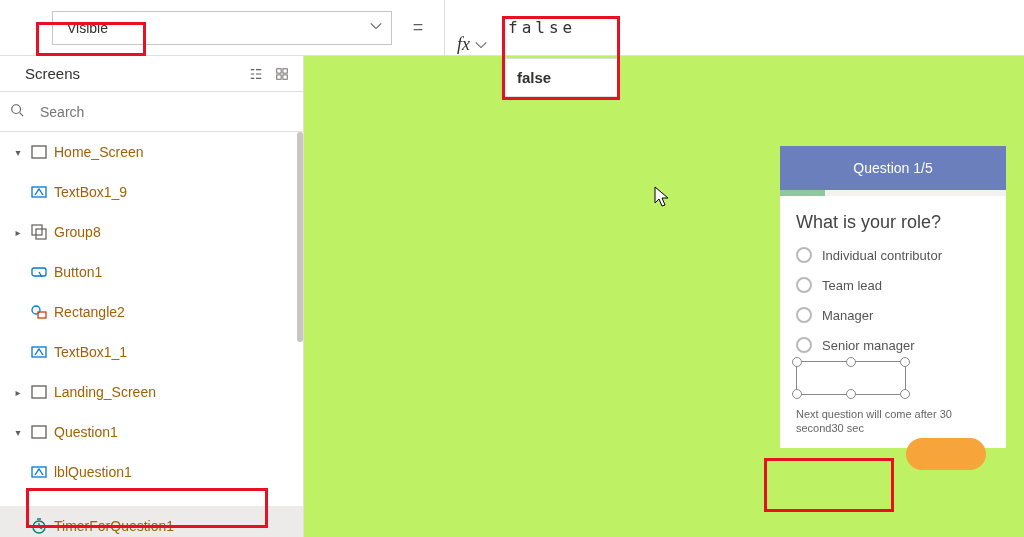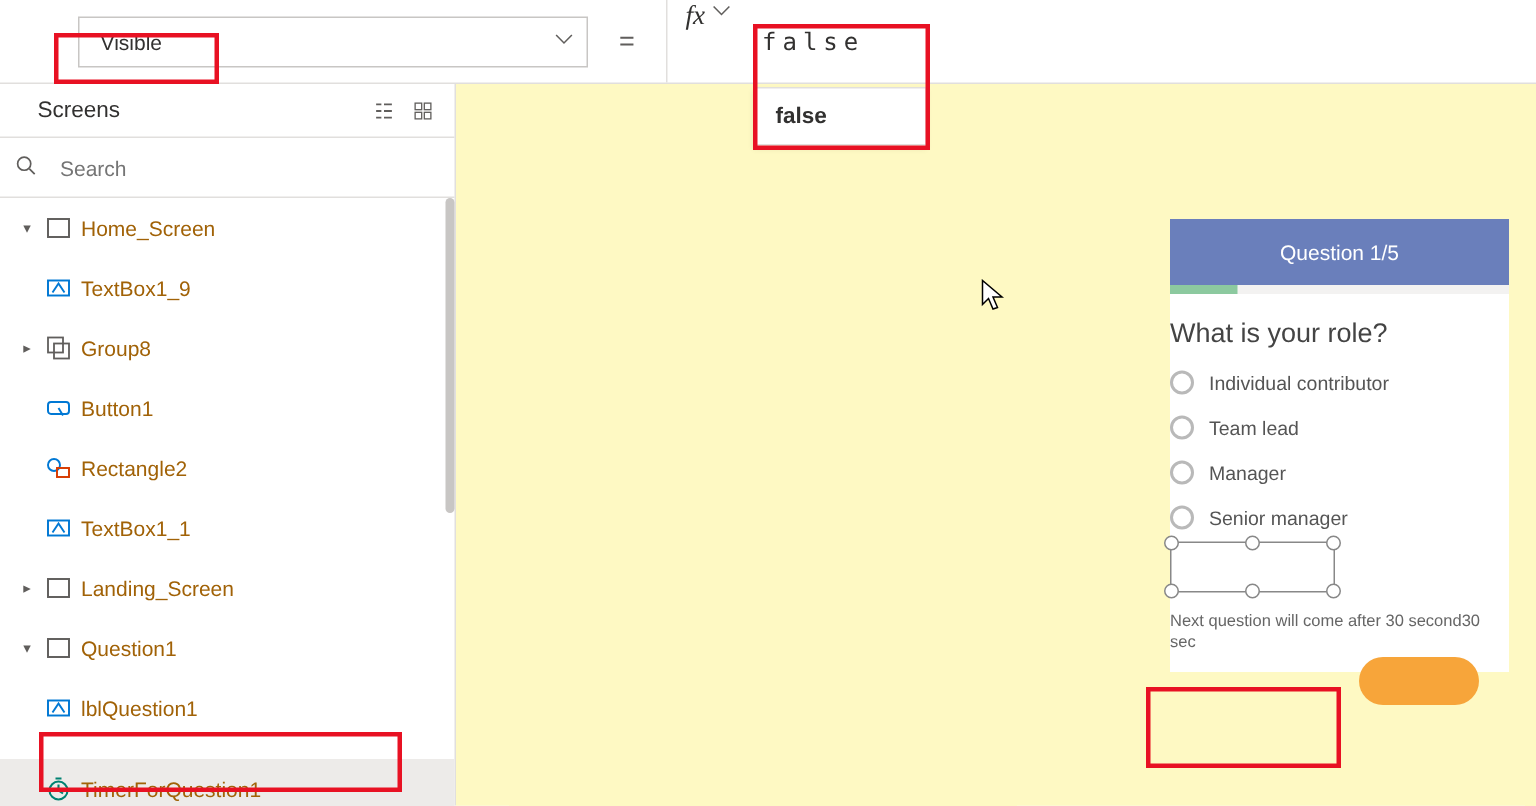--- a/index.html
+++ b/index.html
@@ -4,21 +4,21 @@
 <style>
   * { box-sizing: border-box; margin: 0; padding: 0; font-family: "Segoe UI", sans-serif; }
   body { width: 1024px; height: 537px; background: #faf9f8; overflow: hidden; color: #323130; font-size: 14px; }
 
   
   .top { display: flex; align-items: center; height: 56px; border-bottom: 1px solid #e1dfdd; background: #fff; padding-left: 24px; }
   .prop-select { position: relative; margin-left: 28px; width: 340px; height: 34px; border: 1px solid #c8c6c4; display: flex; align-items: center; padding: 0 8px 0 14px; background: #fff; }
   .prop-select .chev { position: absolute; right: 8px; }
   .hl-prop { position: absolute; left: 36px; top: 22px; width: 110px; height: 34px; border: 3px solid #e81123; pointer-events: none; }
   .eq { width: 52px; text-align: center; font-size: 18px; color: #605e5c; }
-  .fx-wrap { display: flex; align-items: flex-start; gap: 4px; border-left: 1px solid #e1dfdd; height: 100%; padding: 0 12px; }
+  .fx-wrap { display: flex; align-items: flex-end; gap: 4px; border-left: 1px solid #e1dfdd; height: 100%; padding: 0 12px; }
   .fx { font-style: italic; font-family: "Times New Roman", serif; font-size: 18px; color: #323130; }
   .formula-input { font-family: Consolas, monospace; font-size: 16px; letter-spacing: 4px; padding-left: 8px; flex: 1; }
   .hl-formula { position: absolute; left: 502px; top: 16px; width: 118px; height: 84px; border: 3px solid #e81123; pointer-events: none; z-index: 5; }
 
   
   .suggest { position: absolute; left: 502px; top: 58px; background: #fff; border: 1px solid #e1dfdd; padding: 10px 14px; font-size: 15px; font-weight: 700; color: #323130; z-index: 4; width: 116px; box-shadow: 0 2px 4px rgba(0,0,0,.08); }
 
   
   .panel { position: absolute; left: 0; top: 56px; width: 304px; bottom: 0; background: #fff; border-right: 1px solid #e1dfdd; display: flex; flex-direction: column; }
   .panel-head { display: flex; align-items: center; height: 36px; padding: 0 10px 0 25px; border-bottom: 1px solid #e1dfdd; }
@@ -32,29 +32,29 @@
   .node { display: flex; align-items: center; height: 40px; padding-left: 12px; gap: 6px; cursor: default; }
   .node.child { }
   .node.sel { background: #edebe9; margin-top: 14px; }
   .caret { width: 12px; display: inline-flex; justify-content: center; font-size: 10px; color: #605e5c; }
   .ico { width: 18px; height: 18px; display: inline-flex; align-items: center; justify-content: center; }
   .ico svg { width: 18px; height: 18px; }
   .label { font-size: 14px; color: #a16207; }
   .hl-timer { position: absolute; left: 26px; top: 488px; width: 242px; height: 40px; border: 3px solid #e81123; pointer-events: none; z-index: 3; }
 
   
-  .canvas { position: absolute; left: 304px; right: 0; top: 56px; bottom: 0; background: #fef9c3; }
+  .canvas { position: absolute; left: 304px; right: 0; top: 56px; bottom: 0; background: #bef264; }
   .cursor { position: absolute; left: 350px; top: 130px; }
 
   
   .preview { position: absolute; right: 18px; top: 90px; width: 226px; background: #fff; }
   .prev-head { background: #6a7fbb; color: #fff; text-align: center; height: 44px; line-height: 44px; font-size: 14px; }
   .prev-bar { height: 6px; background: #f3f2f1; }
   .prev-bar .fill { width: 20%; height: 100%; background: #8cc99f; }
-  .prev-body { padding: 16px 0 12px; }
+  .prev-body { padding: 16px 16px 12px; }
   .prev-q { font-size: 18px; color: #444; margin-bottom: 14px; }
   .opt { display: flex; align-items: center; gap: 10px; margin-bottom: 14px; font-size: 13px; color: #555; }
   .radio { width: 16px; height: 16px; border-radius: 50%; border: 2px solid #b9b9b9; }
   .sel-box { position: relative; width: 110px; height: 34px; border: 1px solid #888; margin-top: -6px; margin-bottom: 12px; }
   .sel-box .h { position: absolute; width: 10px; height: 10px; border: 1px solid #888; border-radius: 50%; background: #fff; }
   .h.tl { left: -5px; top: -5px; } .h.tr { right: -5px; top: -5px; }
   .h.bl { left: -5px; bottom: -5px; } .h.br { right: -5px; bottom: -5px; }
   .h.tc { left: 50%; top: -5px; margin-left: -5px; } .h.bc { left: 50%; bottom: -5px; margin-left: -5px; }
   .hl-selbox { position: absolute; right: 130px; top: 402px; width: 130px; height: 54px; border: 3px solid #e81123; pointer-events: none; }
   .hint { font-size: 11px; color: #666; line-height: 1.3; margin-top: 6px; }

